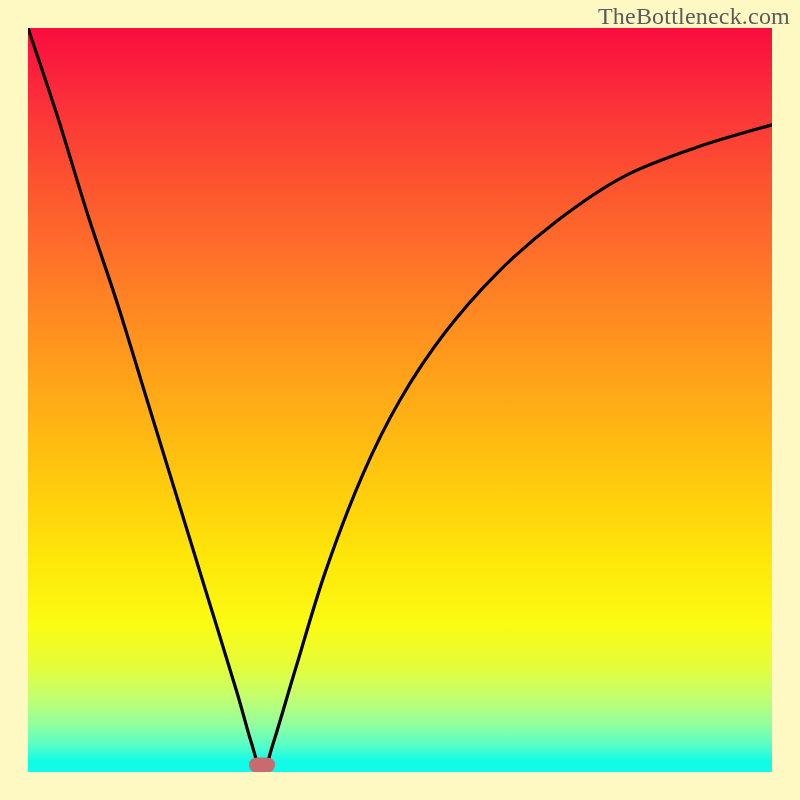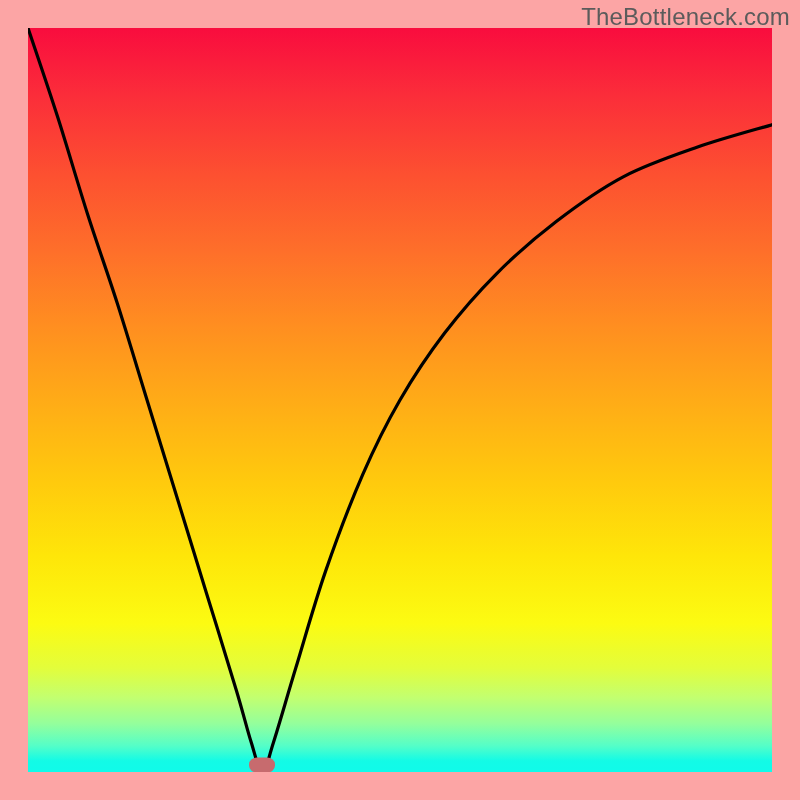--- a/index.html
+++ b/index.html
@@ -10,21 +10,22 @@
     background: #000;
     overflow: hidden;
     font-family: Arial, Helvetica, sans-serif;
   }
   .frame {
     position: absolute;
     top: 0;
     left: 0;
     width: 800px;
     height: 800px;
-    background: #fca5a5;
+    background: #fef9c3;
+    font-family: Liberation Serif, serif;
   }
   .plot-area {
     position: absolute;
     
     top: 28px;
     left: 28px;
     width: 744px;
     height: 744px;
     overflow: hidden;
   }

